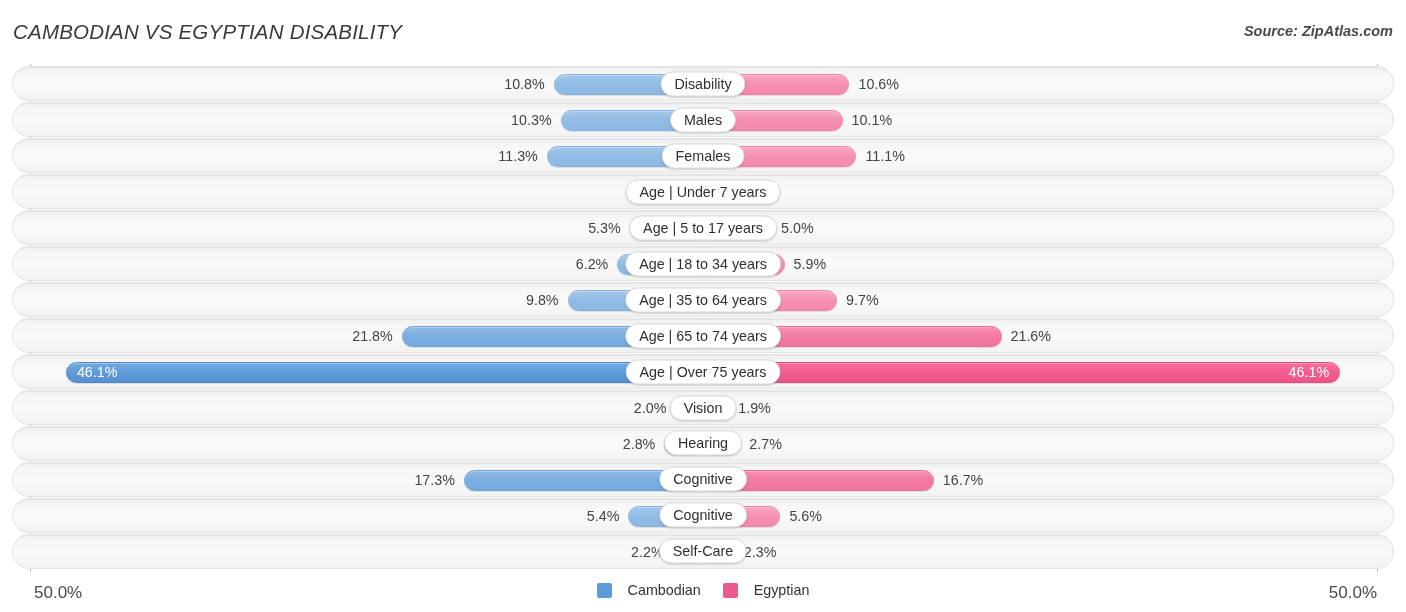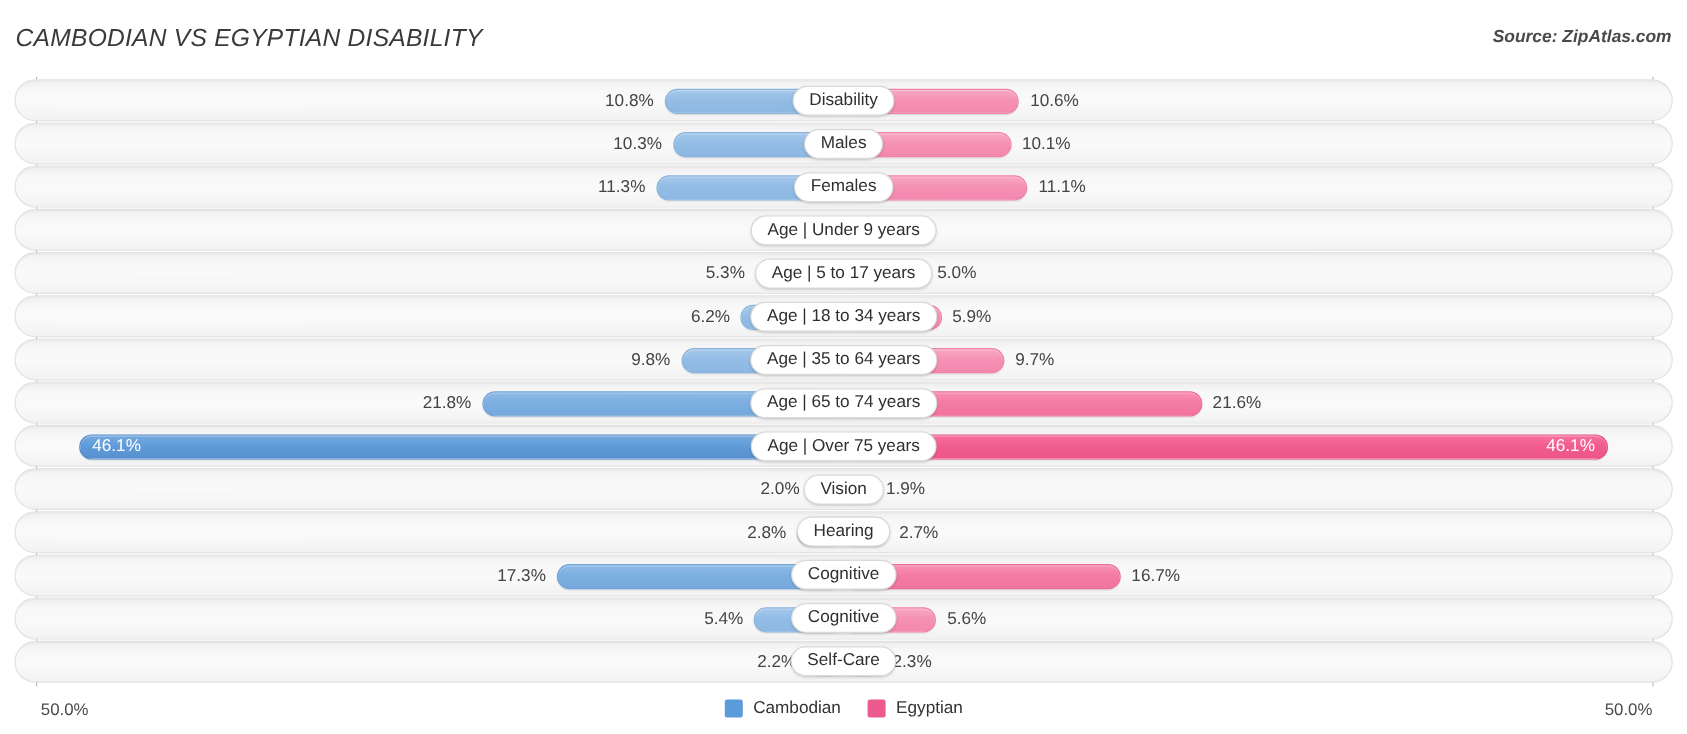--- a/index.html
+++ b/index.html
@@ -145,39 +145,39 @@
   
   .footer {
     position: absolute;
     left: 0; bottom: 0;
     width: 1406px;
     height: 38px;
   }
   .axis-val {
     position: absolute;
     top: 9px;
-    font-size: 14px;
+    font-size: 17px;
     color: #4a4a4a;
   }
   .axis-val-left  { left: 34px; }
   .axis-val-right { right: 29px; }
 
   .legend {
     position: absolute;
     left: 0; right: 0;
     top: 8px;
     display: flex;
     justify-content: center;
     align-items: center;
     gap: 22px;
   }
   .legend-item {
     display: flex;
     align-items: center;
-    gap: 9px;
+    gap: 16px;
     font-size: 14.3px;
     color: #333;
   }
   .swatch {
     width: 15px; height: 15px;
     border-radius: 2px;
     display: inline-block;
   }
 </style>
 </head>
@@ -211,21 +211,21 @@
         <div class="bar bar-right" style="width: 153.402px;"></div>
         <div class="val val-left" style="right: 855.166px;">11.3%</div>
         <div class="val val-right" style="left: 852.402px;">11.1%</div>
         <div class="pill">Females</div>
       </div>
       <div class="row">
         <div class="bar bar-left" style="width: 16.584px;"></div>
         <div class="bar bar-right" style="width: 15.202px;"></div>
         <div class="val val-left" style="right: 715.584px;">1.2%</div>
         <div class="val val-right" style="left: 714.202px;">1.1%</div>
-        <div class="pill">Age | Under 9 years</div>
+        <div class="pill">Age | Under 7 years</div>
       </div>
       <div class="row">
         <div class="bar bar-left" style="width: 73.246px;"></div>
         <div class="bar bar-right" style="width: 69.1px;"></div>
         <div class="val val-left" style="right: 772.246px;">5.3%</div>
         <div class="val val-right" style="left: 768.1px;">5.0%</div>
         <div class="pill">Age | 5 to 17 years</div>
       </div>
       <div class="row">
         <div class="bar bar-left" style="width: 85.684px;"></div>

